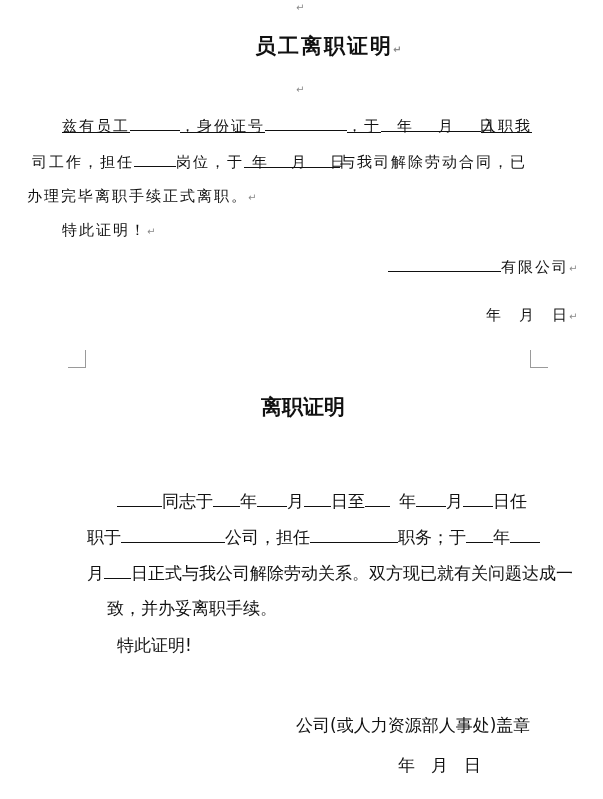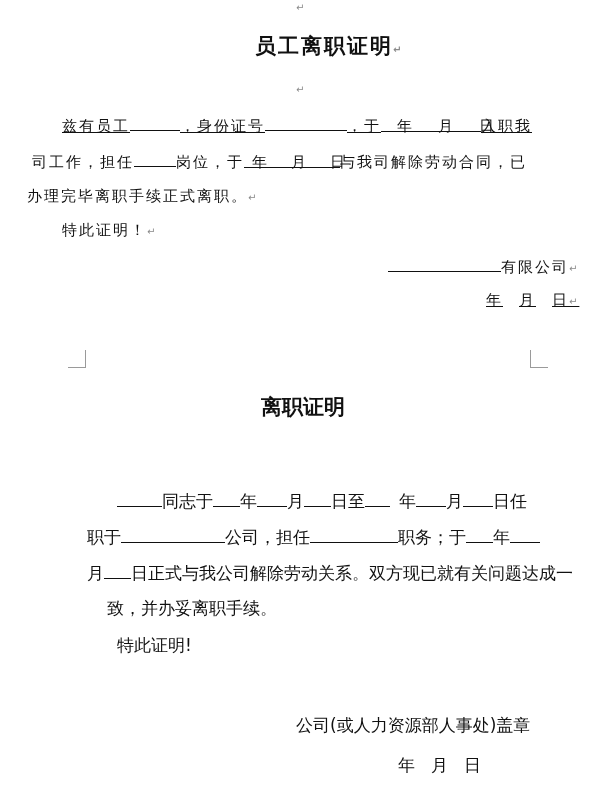--- a/index.html
+++ b/index.html
@@ -41,21 +41,21 @@
   </div>
 
   <div class="abs serif p1" style="left:62px;top:221px;">
     <span>特此证明！</span><span class="pm">↵</span>
   </div>
 
   <div class="abs serif p1" style="left:388px;top:257px;">
     <span class="u" style="width:113px;"></span><span>有限公司</span><span class="pm">↵</span>
   </div>
 
-  <div class="abs serif p1" style="left:486px;top:291px;text-decoration:underline;">
+  <div class="abs serif p1" style="left:486px;top:306px;">
     <span>年</span><span style="margin-left:16px;">月</span><span style="margin-left:16px;">日</span><span class="pm">↵</span>
   </div>
 
   <div class="corner" style="left:68px;top:350px;border-width:0 1px 1px 0;"></div>
   <div class="corner" style="left:530px;top:350px;border-width:0 0 1px 1px;"></div>
 </div>
 
 <div>
   <div class="abs sans title2" style="left:261px;top:393px;">离职证明</div>
 

